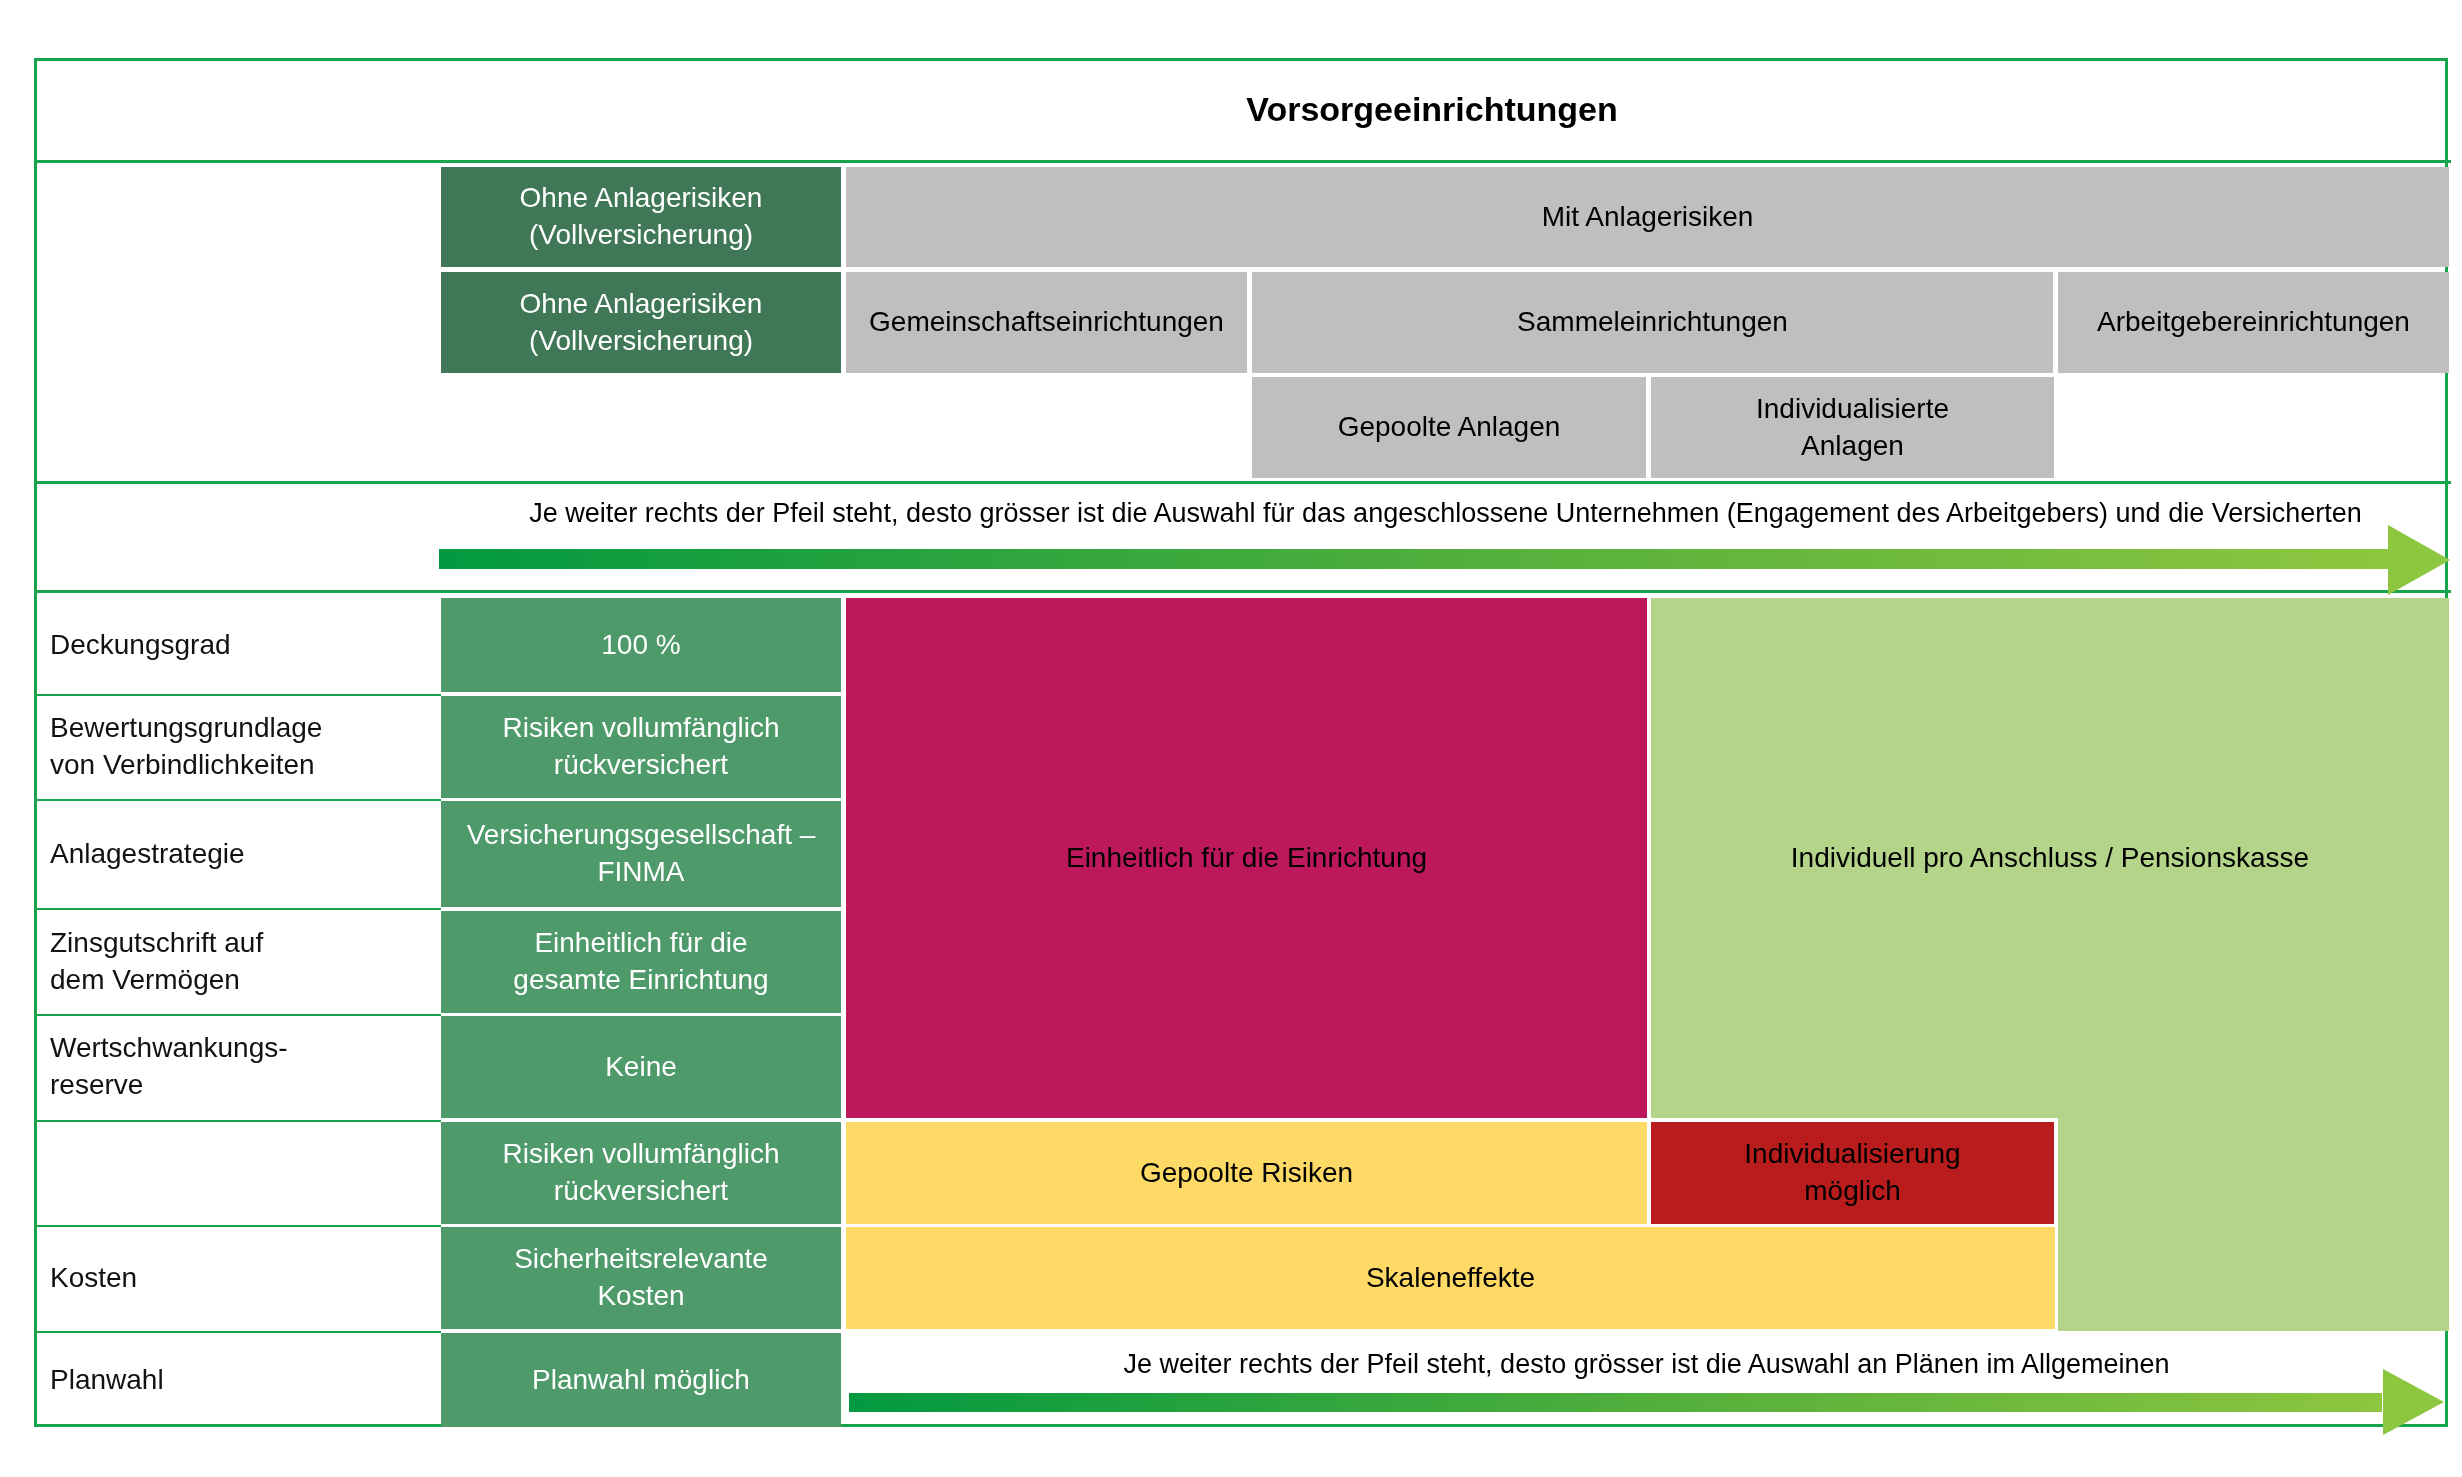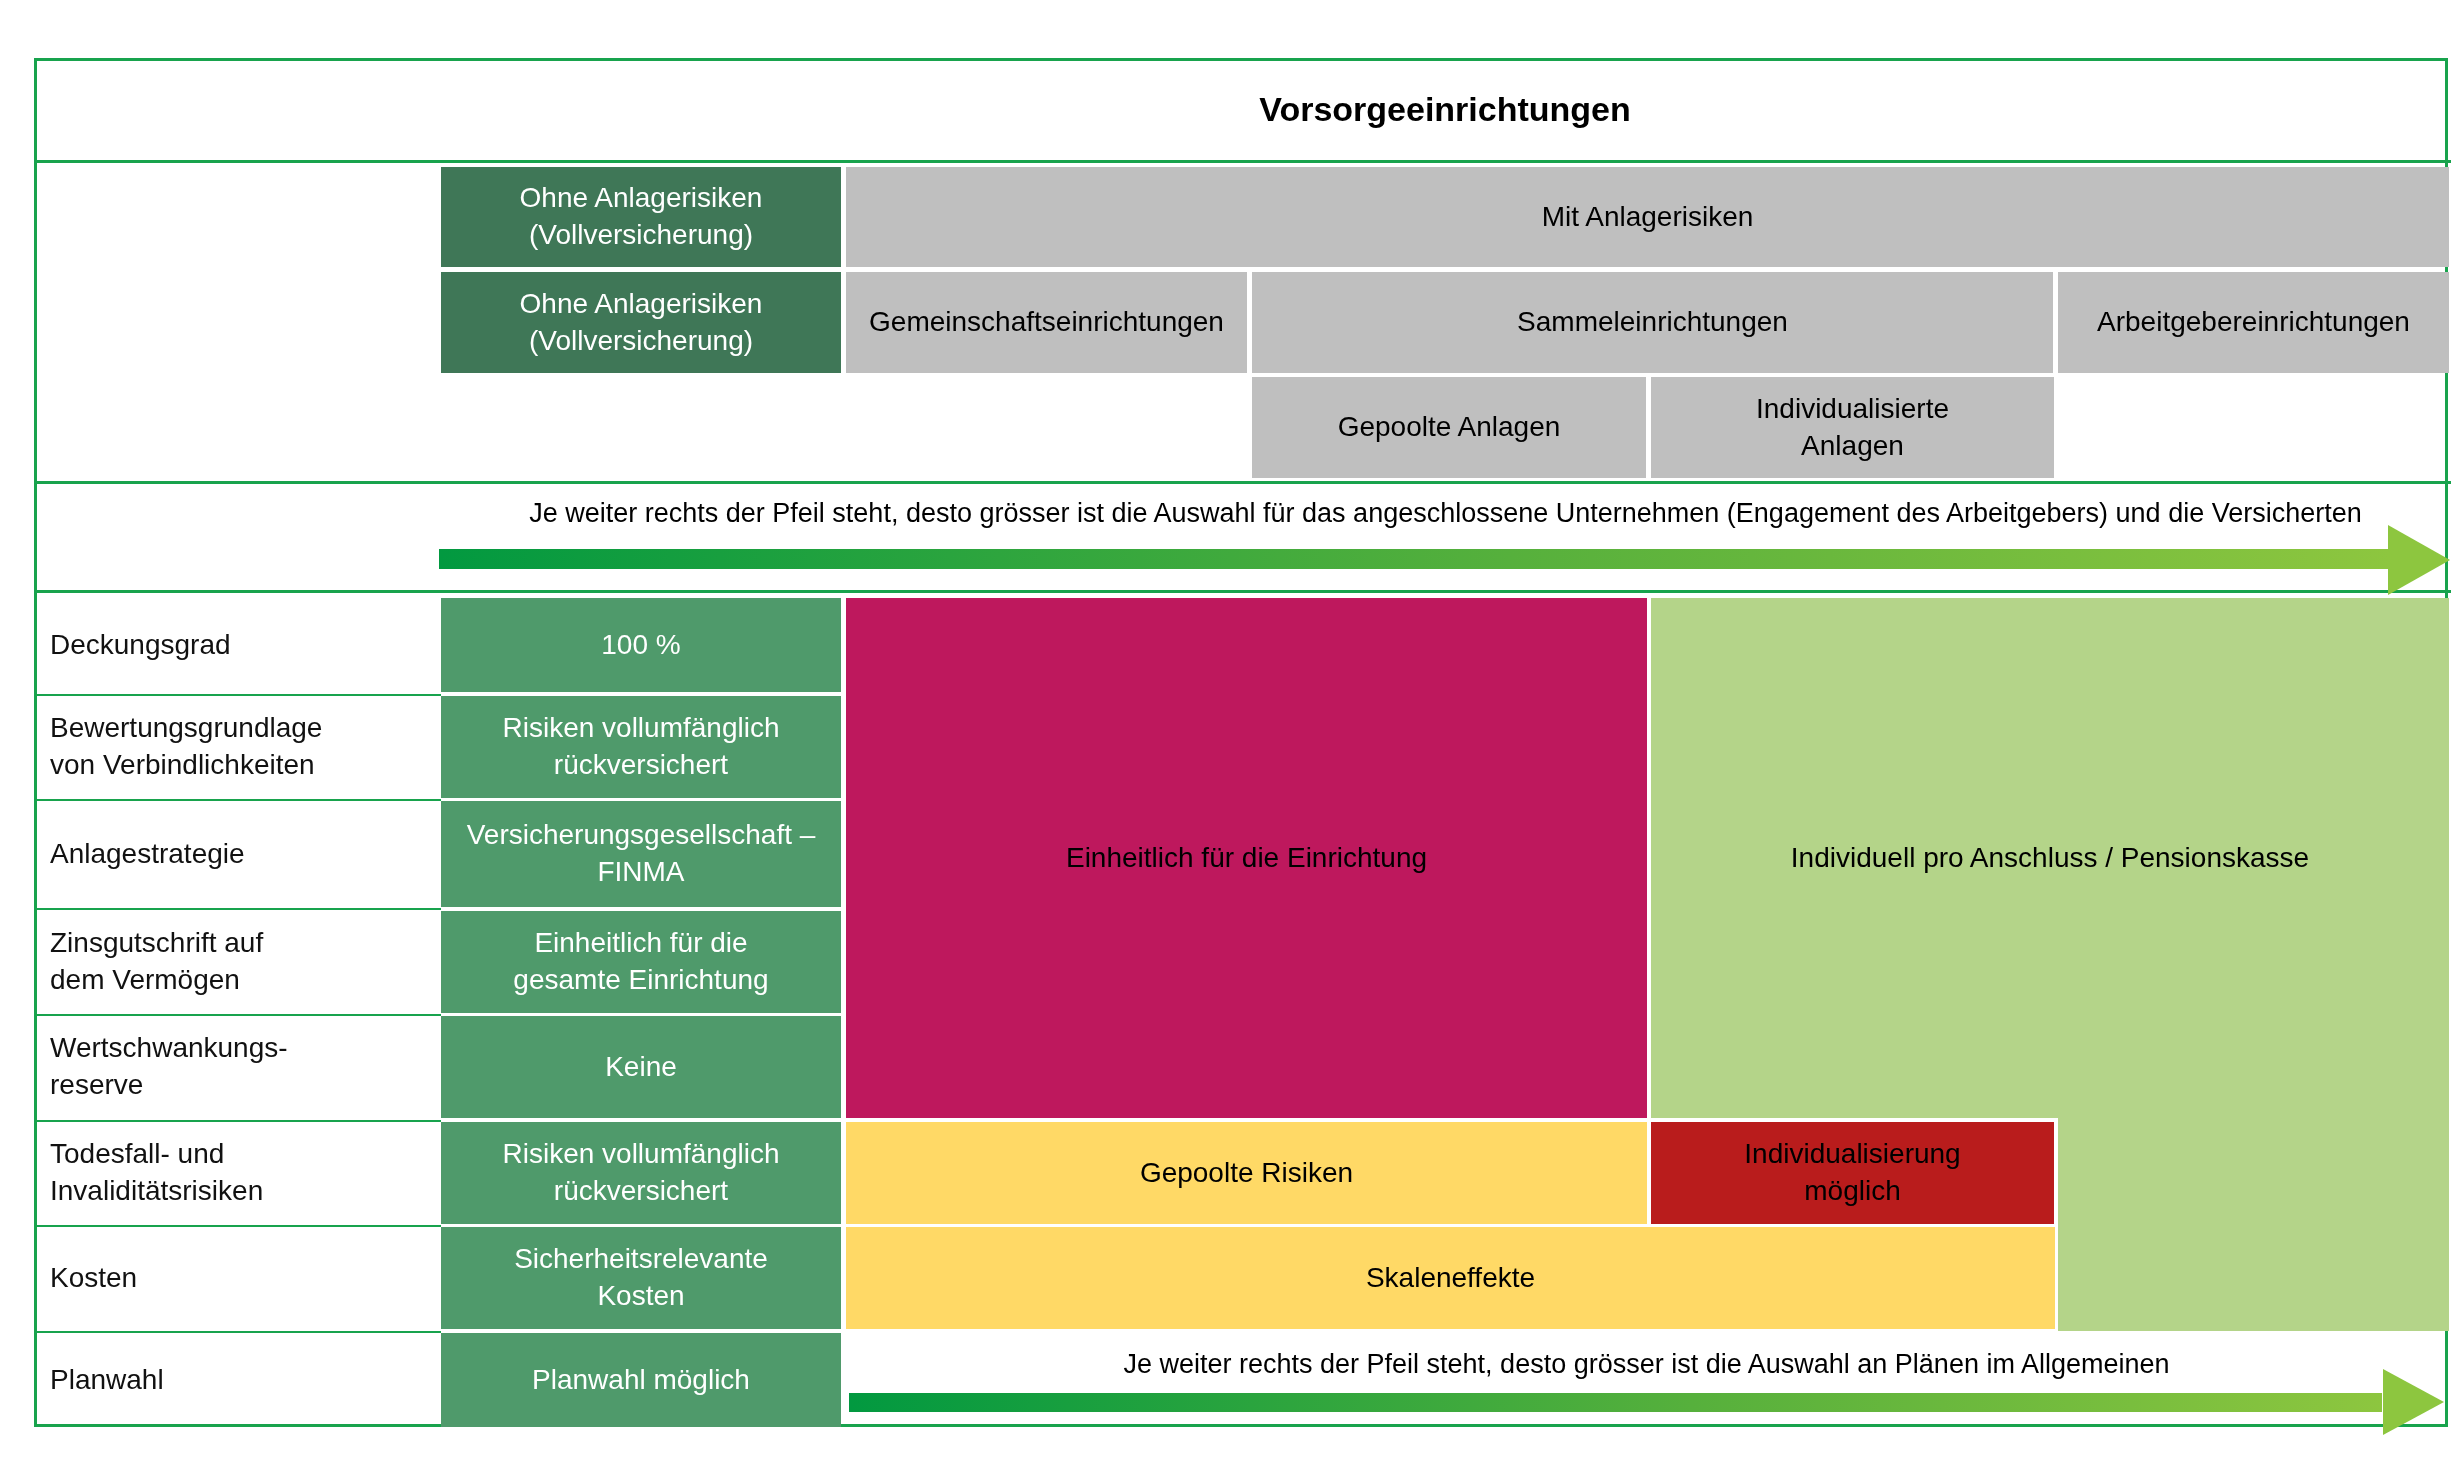--- a/index.html
+++ b/index.html
@@ -35,21 +35,21 @@
 </head>
 <body>
 
 <div id="stage">
 
   <div class="frame"></div>
   <div class="hline" style="left:34px;top:160px;width:2417px;"></div>
   <div class="hline" style="left:34px;top:481px;width:2417px;"></div>
   <div class="hline" style="left:34px;top:590px;width:2417px;"></div>
 
-  <div class="title" style="left:439px;top:58px;width:2012px;height:102px;justify-content:center;">Vorsorgeeinrichtungen</div>
+  <div class="title" style="left:426px;top:58px;width:2012px;height:102px;justify-content:center;">Vorsorgeeinrichtungen</div>
 
   <div class="cell dgreen" style="left:441px;top:167px;width:400px;height:100px;">Ohne Anlagerisiken
 (Vollversicherung)</div>
   <div class="cell gray" style="left:846px;top:167px;width:1603px;height:100px;">Mit Anlagerisiken</div>
 
   <div class="cell dgreen" style="left:441px;top:272px;width:400px;height:101px;">Ohne Anlagerisiken
 (Vollversicherung)</div>
   <div class="cell gray" style="left:846px;top:272px;width:401px;height:101px;">Gemeinschaftseinrichtungen</div>
   <div class="cell gray" style="left:1252px;top:272px;width:801px;height:101px;">Sammeleinrichtungen</div>
   <div class="cell gray" style="left:2058px;top:272px;width:391px;height:101px;">Arbeitgebereinrichtungen</div>
@@ -73,22 +73,20 @@
   <div class="cell lyellow" style="left:846px;top:1227px;width:1209px;height:102px;">Skaleneffekte</div>
 
   <div class="cell label" style="left:37px;top:598px;width:369px;height:94px;">Deckungsgrad</div>
   <div class="cell label" style="left:37px;top:696px;width:369px;height:102px;">Bewertungsgrundlage
 von Verbindlichkeiten</div>
   <div class="cell label" style="left:37px;top:801px;width:369px;height:106px;">Anlagestrategie</div>
   <div class="cell label" style="left:37px;top:911px;width:369px;height:102px;">Zinsgutschrift auf
 dem Vermögen</div>
   <div class="cell label" style="left:37px;top:1016px;width:369px;height:102px;">Wertschwankungs-
 reserve</div>
-  <div class="cell label" style="left:37px;top:1122px;width:369px;height:102px;">Todesfall- und
-Invaliditätsrisiken</div>
   <div class="cell label" style="left:37px;top:1227px;width:369px;height:102px;">Kosten</div>
   <div class="cell label" style="left:37px;top:1333px;width:369px;height:94px;">Planwahl</div>
 
   <div class="sep" style="top:694px;"></div>
   <div class="sep" style="top:799px;"></div>
   <div class="sep" style="top:908px;"></div>
   <div class="sep" style="top:1014px;"></div>
   <div class="sep" style="top:1120px;"></div>
   <div class="sep" style="top:1225px;"></div>
   <div class="sep" style="top:1331px;"></div>

